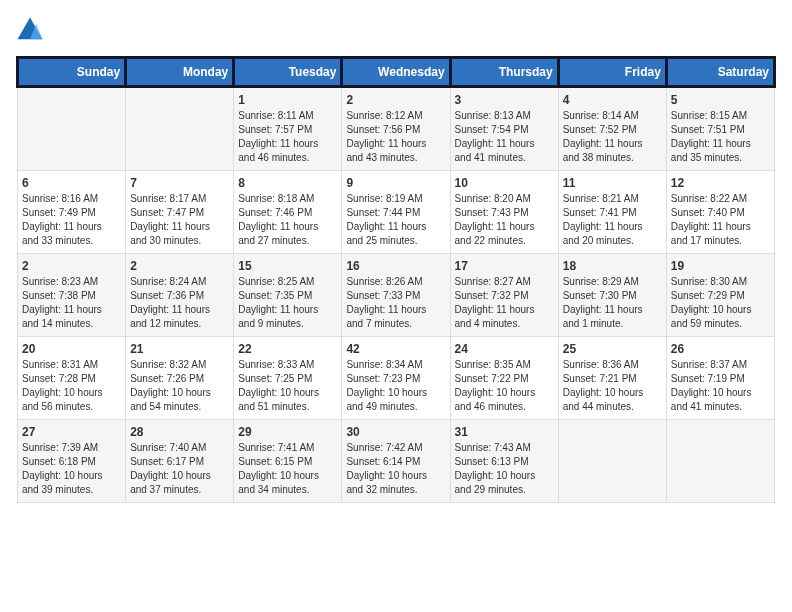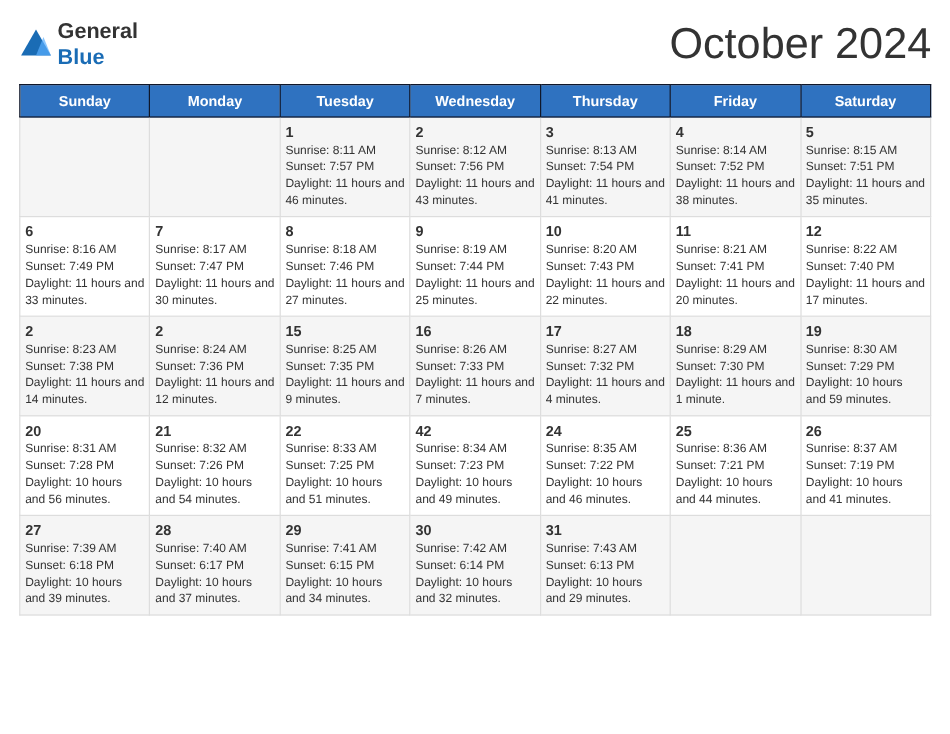--- a/index.html
+++ b/index.html
@@ -42,22 +42,22 @@
       width: 100%;
       border-collapse: collapse;
       table-layout: fixed;
     }
     thead tr th {
       background-color: #2f72c0;
       color: #fff;
       font-size: 12px;
       font-weight: bold;
       padding: 6px 4px;
-      text-align: center;
-      border: 1px solid #0f172a;
+      text-align: right;
+      border: 3px solid #0f172a;
     }
     tbody tr td {
       vertical-align: top;
       padding: 5px 4px;
       font-size: 10px;
       color: #333;
       border: 1px solid #ddd;
       height: 80px;
     }
     tbody tr:nth-child(odd) td {
@@ -78,27 +78,22 @@
   </style>
 </head>
 <body>
 
 <div class="header">
   <div class="logo">
     <svg class="logo-icon" viewBox="0 0 36 36">
       <polygon points="18,2 34,30 2,30" fill="#1a6cb5"></polygon>
       <polygon points="26,10 34,30 18,30" fill="#5aafff" opacity="0.7"></polygon>
     </svg>
-    <div>
-      <span style="font-size:18px;font-weight:bold;color:#333;">General</span><br>
-      <span style="font-size:18px;font-weight:bold;color:#1a6cb5;">Blue</span>
-    </div>
   </div>
   <div class="title-block">
-    <div class="month-title">October 2024</div>
   </div>
 </div>
 
 <table>
   <thead>
     <tr>
     <th>Sunday</th>
         <th>Monday</th>
         <th>Tuesday</th>
         <th>Wednesday</th>

